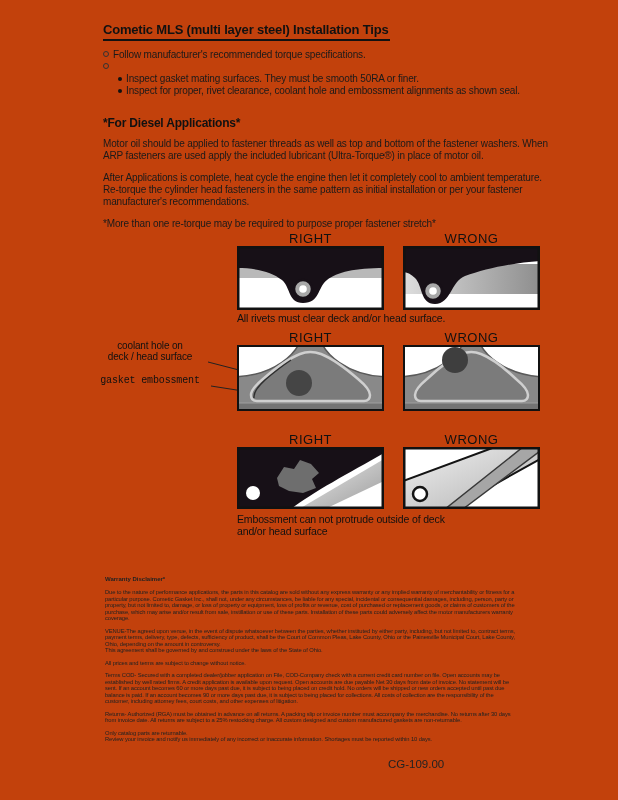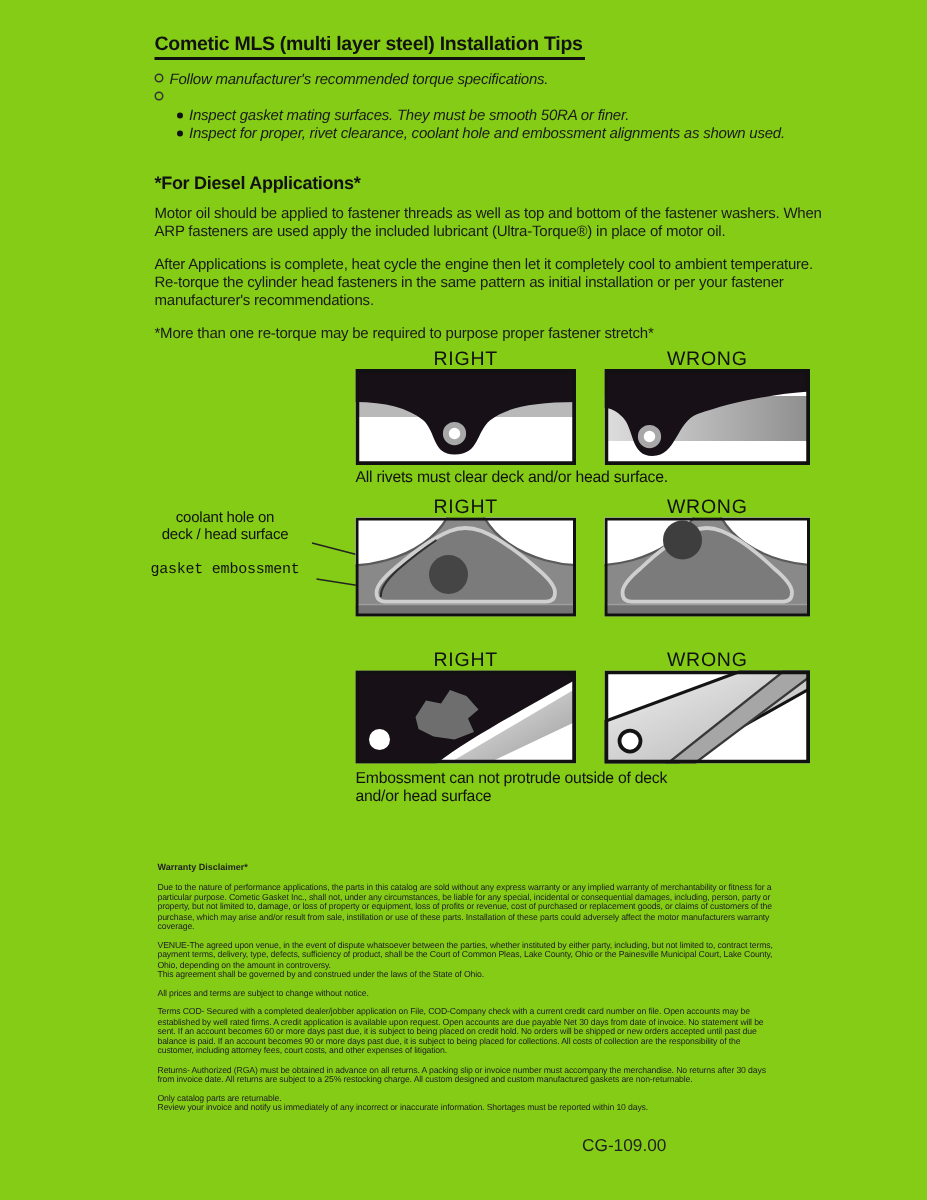--- a/index.html
+++ b/index.html
@@ -1,26 +1,26 @@
 <!DOCTYPE html>
 <html><head>
 <meta charset="utf-8">
 <style>
   html,body{margin:0;padding:0;background:#ffffff;}
   .page{
-    position:relative;width:618px;height:800px;background:#84cc16;overflow:hidden;
+    position:relative;width:618px;height:800px;background:#c2410c;overflow:hidden;
     font-family:"Liberation Sans","DejaVu Sans",sans-serif;color:#1a1a1a;
   }
   
   .content{position:absolute;left:103px;top:20px;width:450px;}
   .title{
     display:inline-block;font-size:13px;font-weight:bold;letter-spacing:-0.2px;
     margin:0 0 8px 0;padding:0 2px 2px 0;border-bottom:2px solid #111;color:#111;
   }
-  .tips,.subtips{list-style:none;margin:0;padding:0;font-size:10px;letter-spacing:-0.15px;line-height:12px;font-style:italic;}
+  .tips,.subtips{list-style:none;margin:0;padding:0;font-size:10px;letter-spacing:-0.15px;line-height:12px;}
   .tips li,.subtips li{margin:0;padding:0;}
   .subtips{margin-left:15px;}
   .ob{display:inline-block;width:4px;height:4px;border:1px solid #333;border-radius:50%;margin-right:4px;vertical-align:1px;}
   .fb{display:inline-block;width:4px;height:4px;background:#111;border-radius:50%;margin-right:4px;vertical-align:1px;}
   .diesel-h{font-size:12px;font-weight:bold;letter-spacing:-0.2px;margin:19px 0 8px 0;color:#111;}
   .para{font-size:10px;letter-spacing:-0.15px;line-height:12px;margin:0 0 10px 0;width:447px;}
   
   .dlabel{position:absolute;font-size:13px;letter-spacing:0.5px;color:#111;text-align:center;}
   .dsvg{position:absolute;display:block;}
   .caption{position:absolute;font-size:10.5px;letter-spacing:-0.15px;line-height:12px;color:#111;}
@@ -37,21 +37,21 @@
 <div class="page">
 
   <div class="content">
     <h1 class="title">Cometic MLS (multi layer steel) Installation Tips</h1>
     <ul class="tips">
       <li><span class="ob"></span><span>Follow manufacturer's recommended torque specifications.</span></li>
       <li><span class="ob"></span></li>
     </ul>
     <ul class="subtips">
       <li><span class="fb"></span><span>Inspect gasket mating surfaces.  They must be smooth 50RA or finer.</span></li>
-      <li><span class="fb"></span><span>Inspect for proper, rivet clearance, coolant hole and embossment alignments as shown used.</span></li>
+      <li><span class="fb"></span><span>Inspect for proper, rivet clearance, coolant hole and embossment alignments as shown seal.</span></li>
     </ul>
     <h2 class="diesel-h">*For Diesel Applications*</h2>
     <p class="para">Motor oil should be applied to fastener threads as well as top and bottom of the fastener washers. When ARP fasteners are used apply the included lubricant (Ultra-Torque®) in place of motor oil.</p>
     <p class="para">After Applications is complete, heat cycle the engine then let it completely cool to ambient temperature. Re-torque the cylinder head fasteners in the same pattern as initial installation or per your fastener manufacturer's recommendations.</p>
     <p class="para">*More than one re-torque may be required to purpose proper fastener stretch*</p>
   </div>
 
   <div class="dlabel" style="left:237px;top:231px;width:147px;">RIGHT</div>
   <div class="dlabel" style="left:403px;top:231px;width:137px;">WRONG</div>
 

